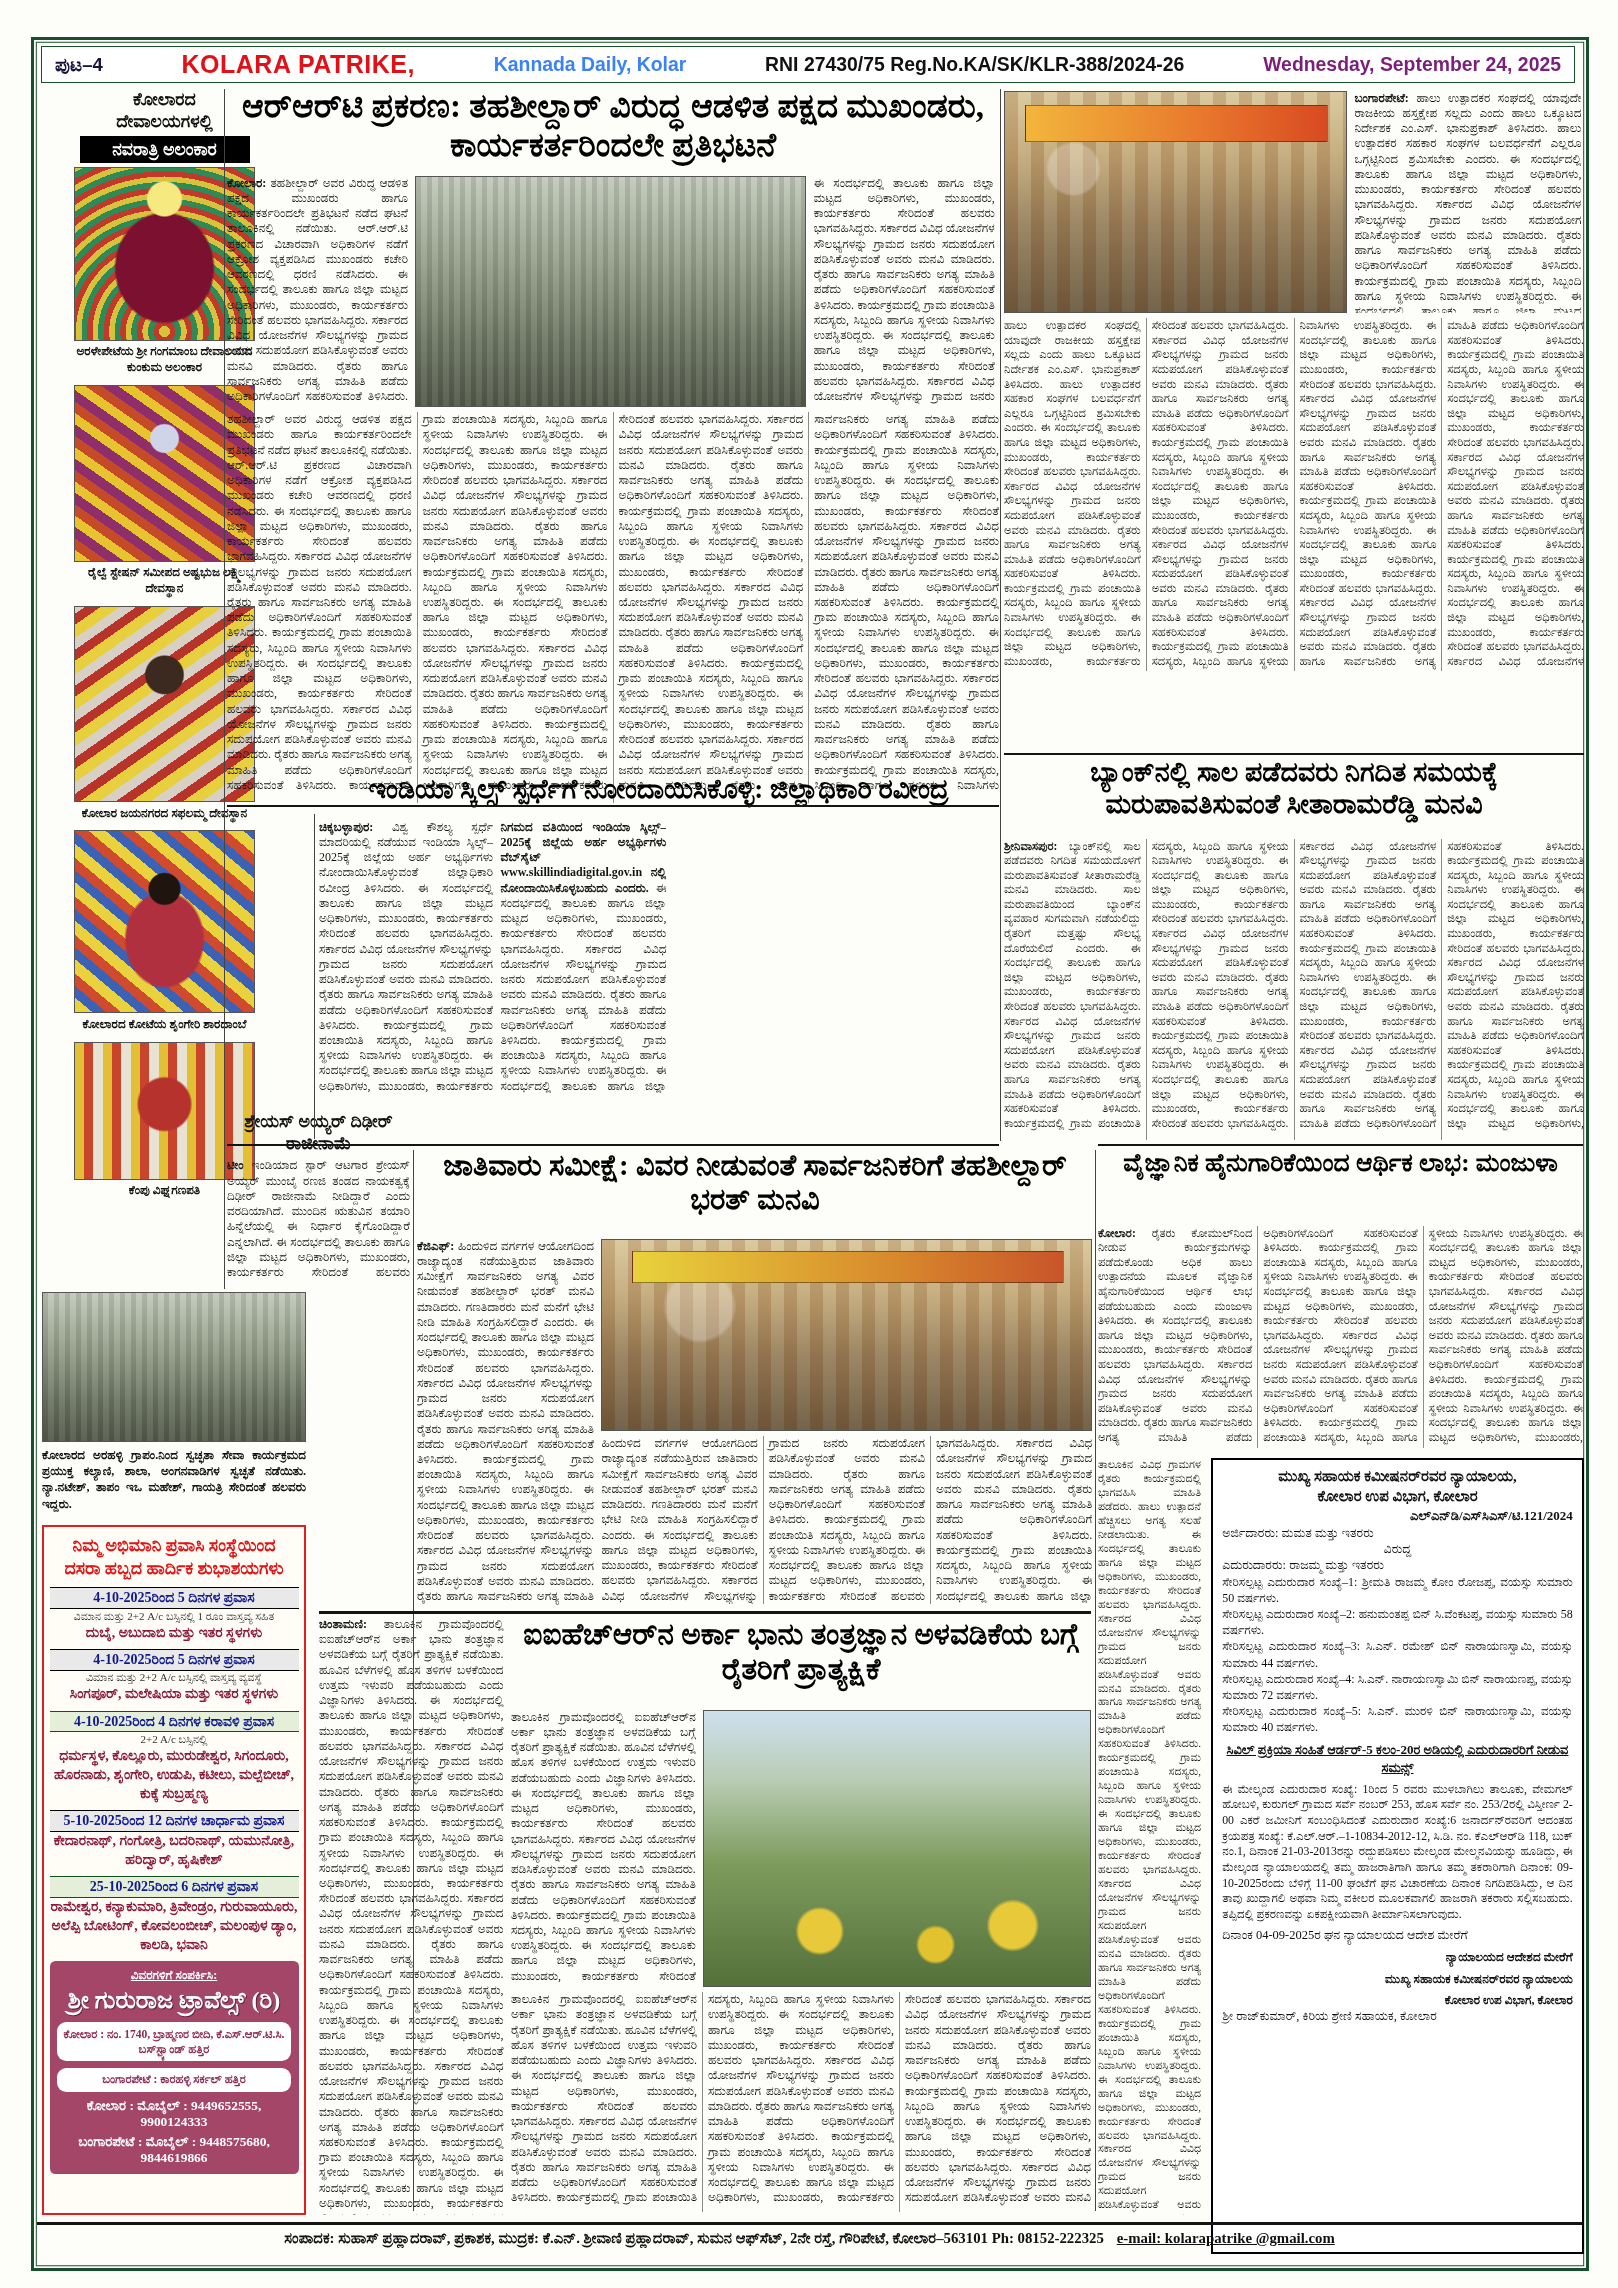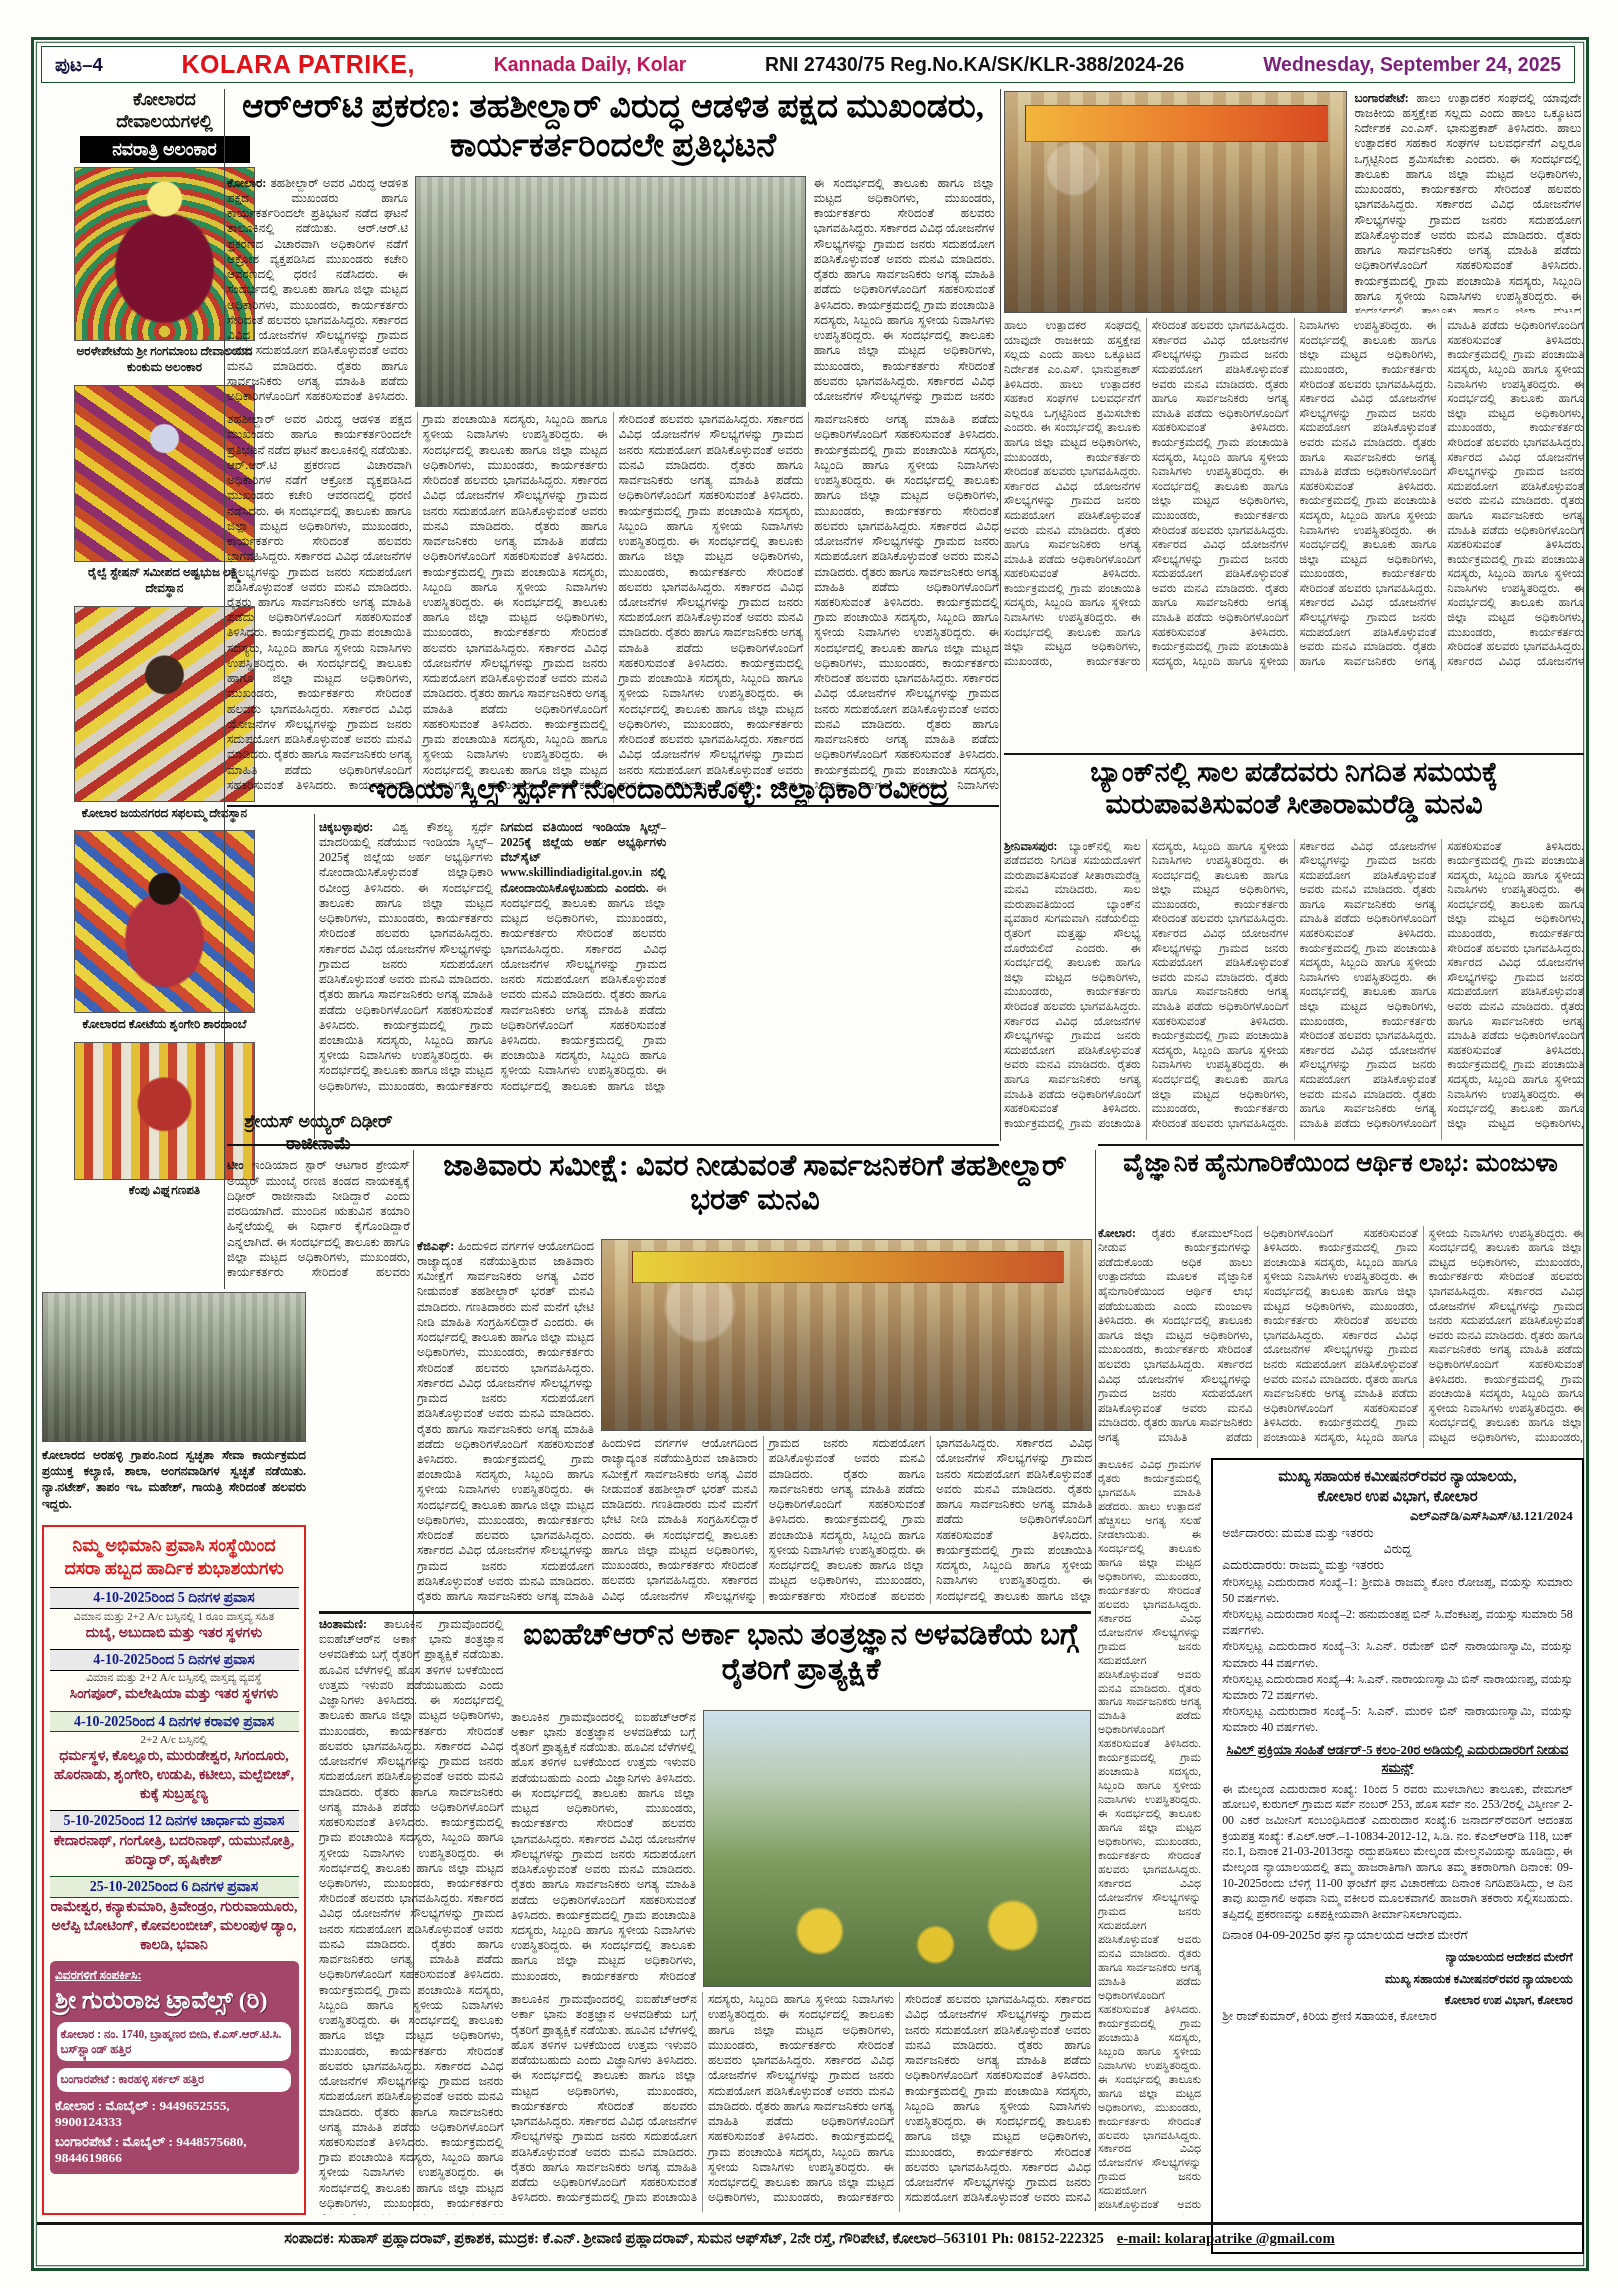--- a/index.html
+++ b/index.html
@@ -7,21 +7,21 @@
         font-family:"Liberation Serif","DejaVu Sans",serif;color:#111;overflow:hidden;}
   .abs{position:absolute;}
   .frame{left:31px;top:37px;width:1552px;height:2228px;border:3.7px solid #17502a;
          box-shadow:inset 0 0 0 1.8px #ffffff, inset 0 0 0 2.8px #17502a;}
   
   .masthead{left:41px;top:46px;width:1534px;height:37px;border:1.8px solid #17502a;background:#fff;
             display:flex;align-items:center;justify-content:space-between;padding:0 13px;box-sizing:border-box;
             font-family:"Liberation Sans","DejaVu Sans",sans-serif;}
   .mh-page{font-weight:bold;font-size:18.5px;color:#15143f;}
   .mh-brand{font-weight:800;font-size:25px;color:#e01218;letter-spacing:0.5px;}
-  .mh-daily{font-weight:bold;font-size:19.4px;color:#be185d;}
+  .mh-daily{font-weight:bold;font-size:19.4px;color:#3b82f6;}
   .mh-rni{font-weight:bold;font-size:19.4px;color:#111;}
   .mh-date{font-weight:800;font-size:19.4px;color:#7b1f7b;}
   
   .hr{background:#141414;height:1.8px;}
   .hr3{background:#141414;height:2.8px;}
   .vr{background:#444;width:0.9px;}
   
   .headline{font-weight:800;text-align:center;line-height:1.18;color:#000;}
   .body{font-size:12px;line-height:1.27;text-align:justify;color:#151515;overflow:hidden;word-break:break-word;}
   .cols3{column-count:3;column-gap:11px;column-rule:0.9px solid #8a8a8a;}
@@ -72,21 +72,21 @@
   .brief-h{font-weight:800;font-size:17.5px;text-align:center;line-height:1.25;margin-bottom:3.7px;}
   
   .ad{border:2.8px solid #e02020;background:#fffdf6;box-sizing:border-box;padding:5.5px;overflow:hidden;}
   .ad-greet{color:#e01515;font-weight:800;font-size:17.5px;text-align:center;line-height:1.3;margin:1.8px 0 7.4px 0;}
   .tour{margin-bottom:6.5px;}
   .tour-date{background:#e9e9e9;border-top:1.8px solid #000;border-bottom:1.8px solid #000;
              color:#101a8c;font-weight:800;font-size:14px;text-align:center;padding:1.8px 0;}
   .tour-date.green{background:#e4eed9;border-color:#14501e;}
   .tour-mode{font-size:11px;text-align:center;color:#333;padding:0.9px 0;}
   .tour-dest{color:#8b1a3a;font-weight:800;font-size:14px;text-align:center;line-height:1.35;}
-  .ad-panel{background:#a34668;border-radius:5.5px;margin-top:3.7px;padding:7.4px 5.5px;}
+  .ad-panel{background:#a34668;border-radius:5.5px;margin-top:3.7px;padding:7.4px 5.5px;text-align:center;}
   .ad-contact-label{color:#fff;font-size:12px;font-weight:bold;text-decoration:underline;}
   .ad-company{color:#fff;font-weight:800;font-size:24px;line-height:1.2;margin:2.8px 0 7.4px 0;
               text-shadow:0.9px 0.9px 0 #5e1f3a;}
   .ad-box{background:#fff;border-radius:9.2px;color:#8b2a52;font-weight:bold;font-size:11.5px;
           padding:4.6px 3.7px;margin:0 1.8px 6.5px 1.8px;line-height:1.3;}
   .ad-phone{color:#fff;font-weight:800;font-size:13.4px;margin-top:3.7px;}
   
   .notice{border:2.8px solid #000;background:#fff;box-sizing:border-box;padding:7.4px 9.2px;overflow:hidden;}
   .nt-court{font-weight:800;font-size:15px;text-align:center;line-height:1.3;}
   .nt-case{font-weight:bold;font-size:13px;text-align:right;margin:1.8px 0;}

